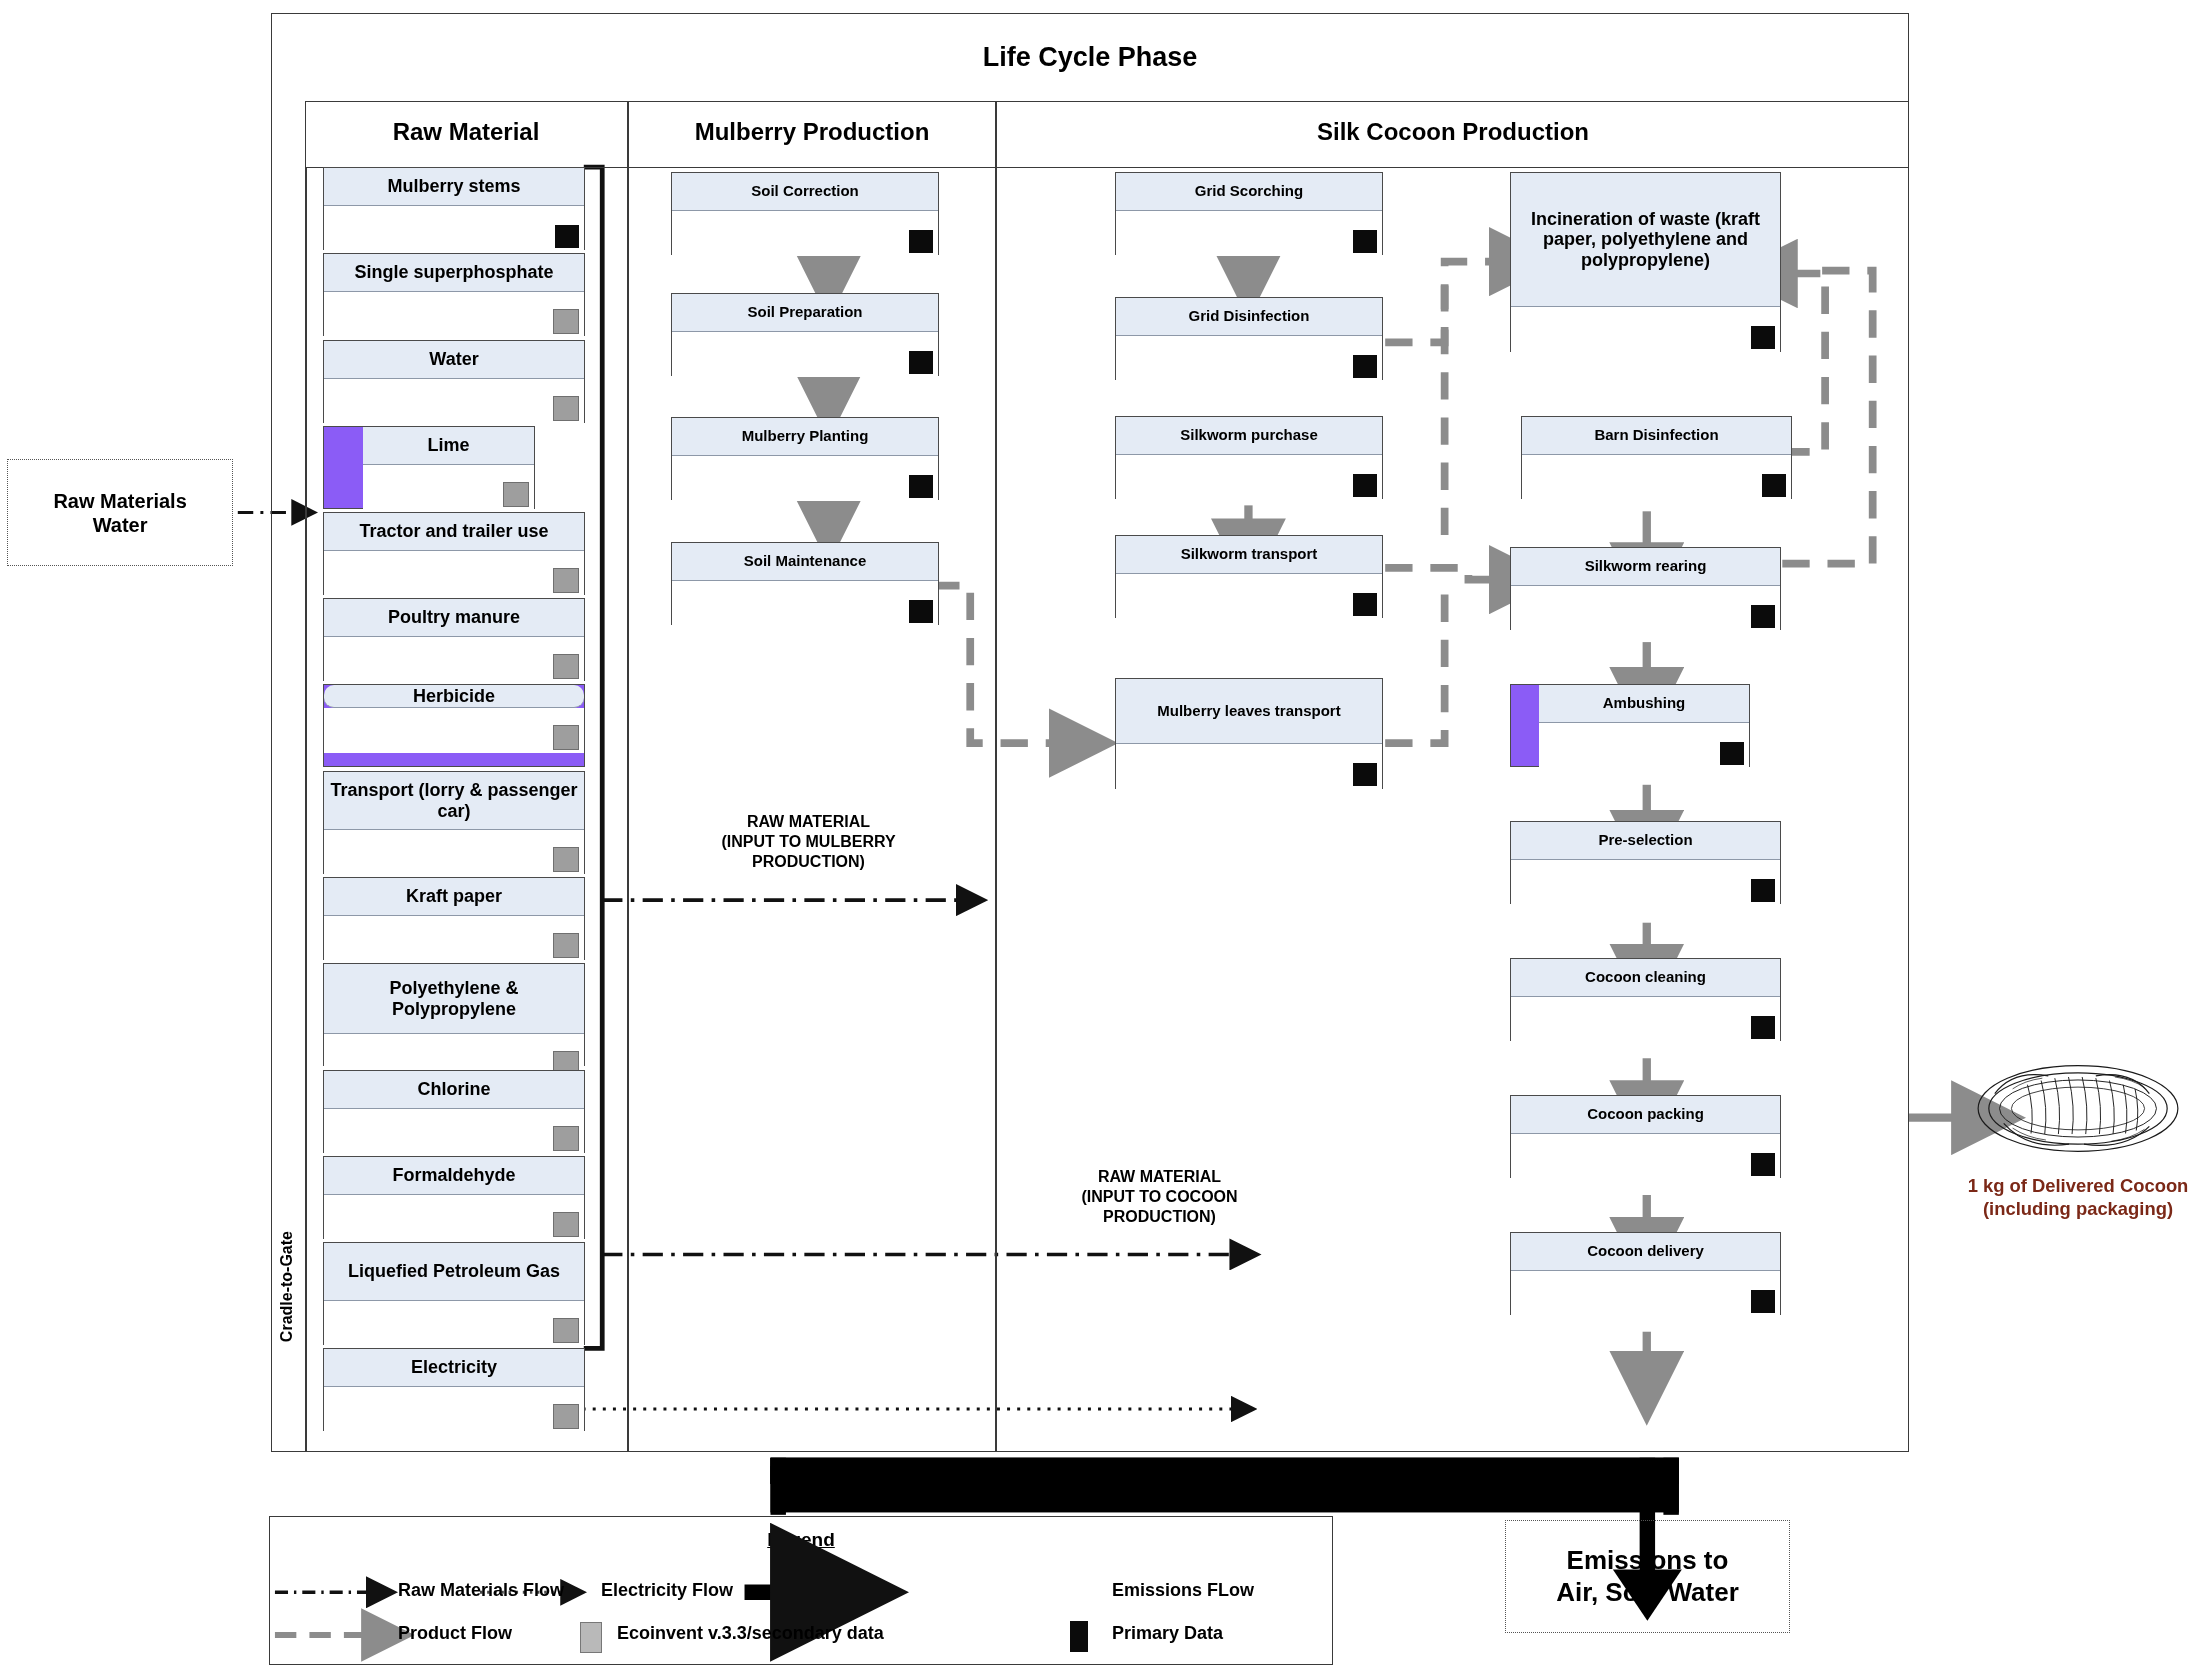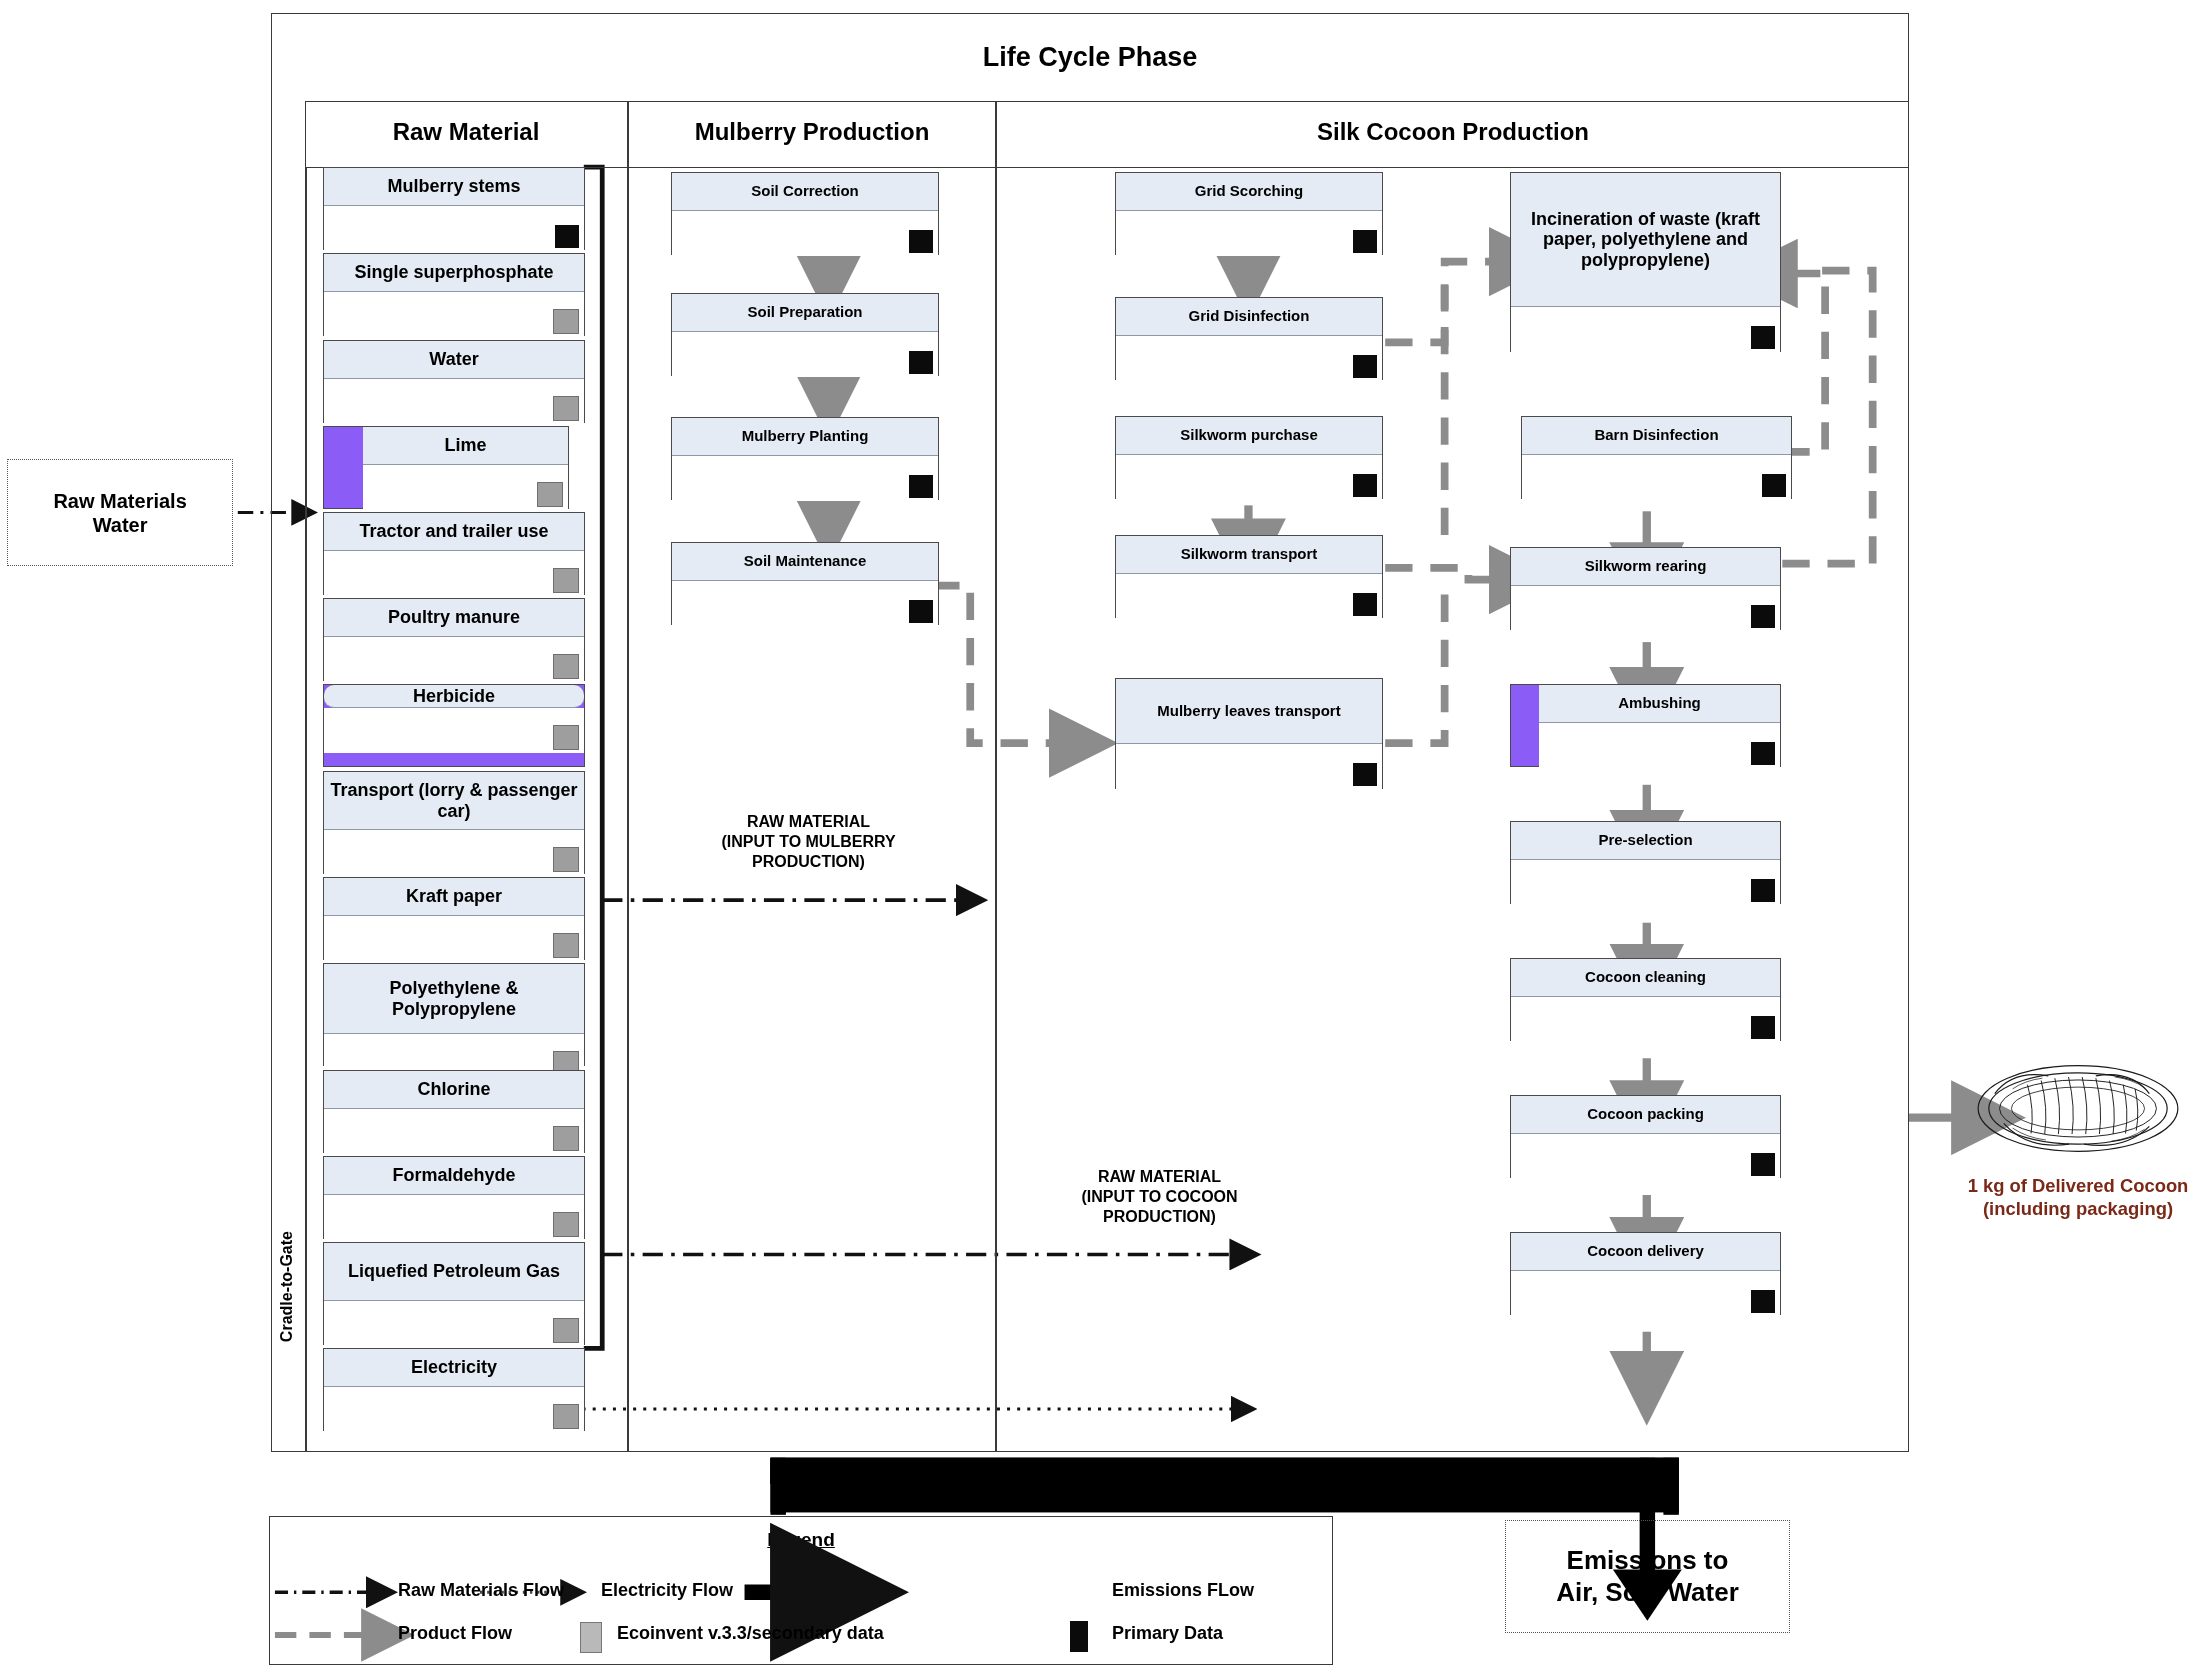--- a/index.html
+++ b/index.html
@@ -168,21 +168,21 @@
         <div class="bd" style="height: 45px;">
           <span class="mark eco"></span>
         </div>
       </div>
       <div class="node" style="left: 323px; top: 340px; width: 262px; height: 83px;">
         <div class="hd" style="height: 38px; font-size: 18px;">Water</div>
         <div class="bd" style="height: 45px;">
           <span class="mark eco"></span>
         </div>
       </div>
-      <div class="node" style="left: 323px; top: 426px; width: 246px; height: 83px; padding-left: 39px;">
+      <div class="node" style="left: 323px; top: 426px; width: 212px; height: 83px; padding-left: 39px;">
         <div class="hd" style="height: 38px; font-size: 18px;">Lime</div>
         <div class="bd" style="height: 45px;">
           <span class="mark eco"></span>
         </div>
       </div>
       <div class="node" style="left: 323px; top: 512px; width: 262px; height: 83px;">
         <div class="hd" style="height: 38px; font-size: 18px;">Tractor and trailer use</div>
         <div class="bd" style="height: 45px;">
           <span class="mark eco"></span>
         </div>
@@ -315,21 +315,21 @@
         <div class="bd" style="height: 45px;">
           <span class="mark primary"></span>
         </div>
       </div>
       <div class="node" style="left: 1510px; top: 547px; width: 271px; height: 83px;">
         <div class="hd" style="height: 38px;">Silkworm rearing</div>
         <div class="bd" style="height: 45px;">
           <span class="mark primary"></span>
         </div>
       </div>
-      <div class="node" style="left: 1510px; top: 684px; width: 271px; height: 83px; padding-left: 28px;">
+      <div class="node" style="left: 1510px; top: 684px; width: 240px; height: 83px; padding-left: 28px;">
         <div class="hd" style="height: 38px;">Ambushing</div>
         <div class="bd" style="height: 45px;">
           <span class="mark primary"></span>
         </div>
       </div>
       <div class="node" style="left: 1510px; top: 821px; width: 271px; height: 83px;">
         <div class="hd" style="height: 38px;">Pre-selection</div>
         <div class="bd" style="height: 45px;">
           <span class="mark primary"></span>
         </div>

